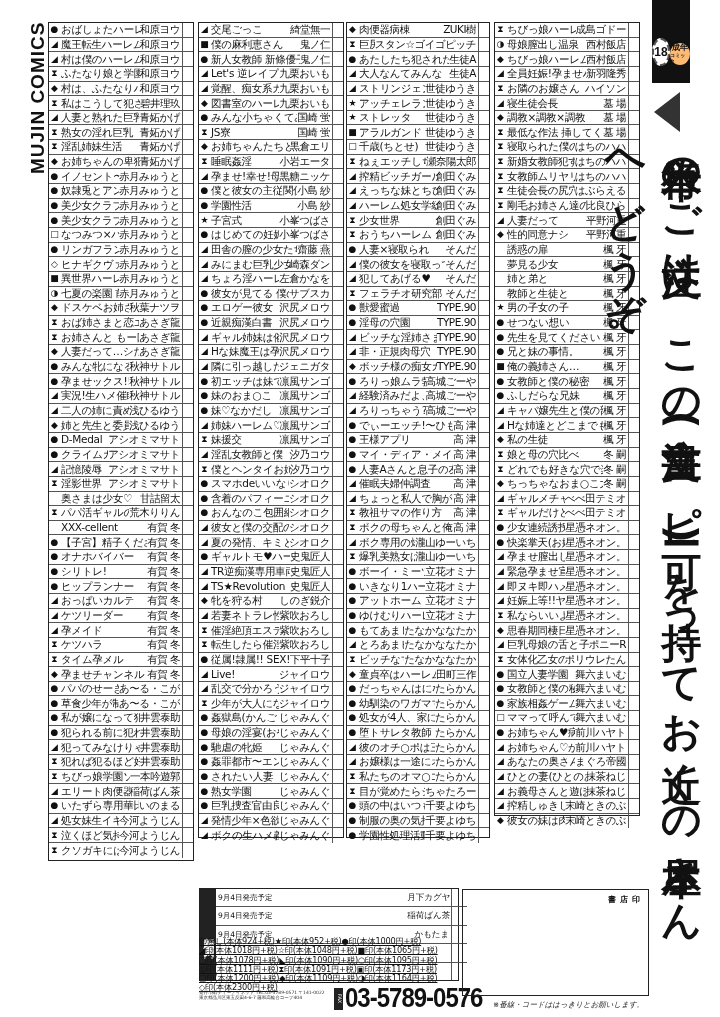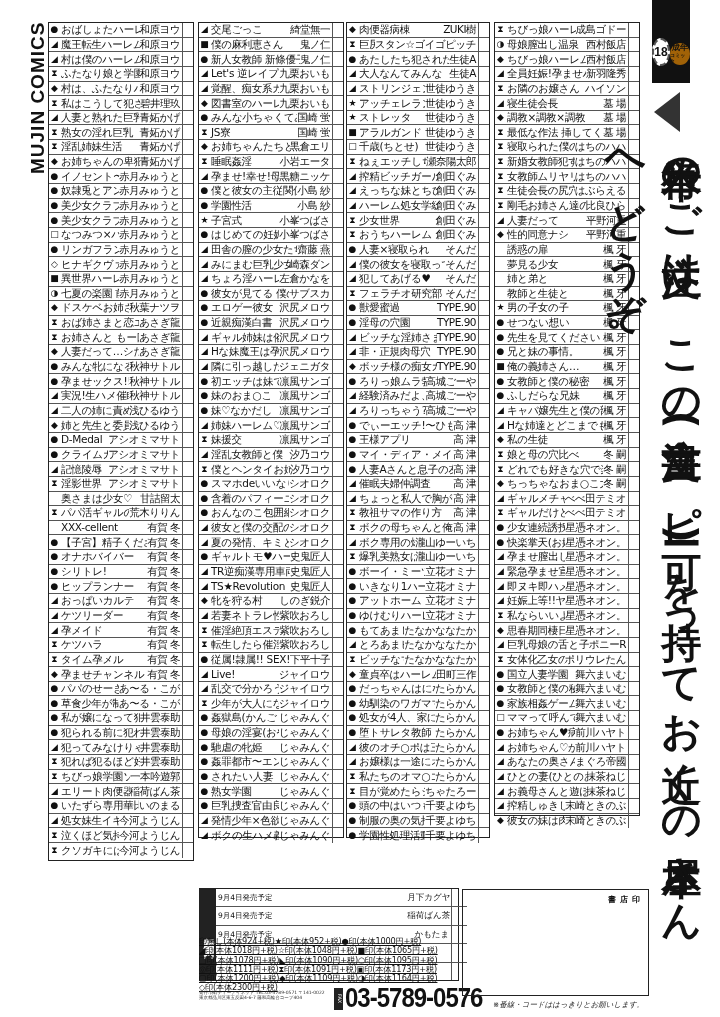--- a/index.html
+++ b/index.html
@@ -30,21 +30,21 @@
   .side-badge {
     position: absolute; left: 652px; top: 0; width: 38px; height: 83px; background: #111;
     display: flex; flex-direction: row; align-items: center; padding-top: 20px;
   }
   .over18 {
     width: 28px; height: 28px; border-radius: 50%; background: #fff; border: 2px dashed #555;
     display: flex; align-items: center; justify-content: center; font-weight: 900; font-size: 12px; color: #111;
     font-family: "Liberation Sans", sans-serif;
   }
   .seinen {
-    margin-top: 4px; width: 34px; height: 22px; border-radius: 50%; background: #a16207;
+    margin-top: 4px; width: 34px; height: 22px; border-radius: 50%; background: #fdba74;
     display: flex; flex-direction: column; align-items: center; justify-content: center;
     font-size: 8px; font-weight: 900; line-height: 8px; color: #111;
   }
   .seinen small { font-size: 5px; line-height: 6px; }
   .arrow {
     position: absolute; left: 654px; top: 92px; width: 0; height: 0;
     border-top: 20px solid transparent; border-bottom: 20px solid transparent; border-right: 26px solid #333;
   }
   .slogan {
     position: absolute; left: 650px; top: 128px; width: 60px; height: 820px;

